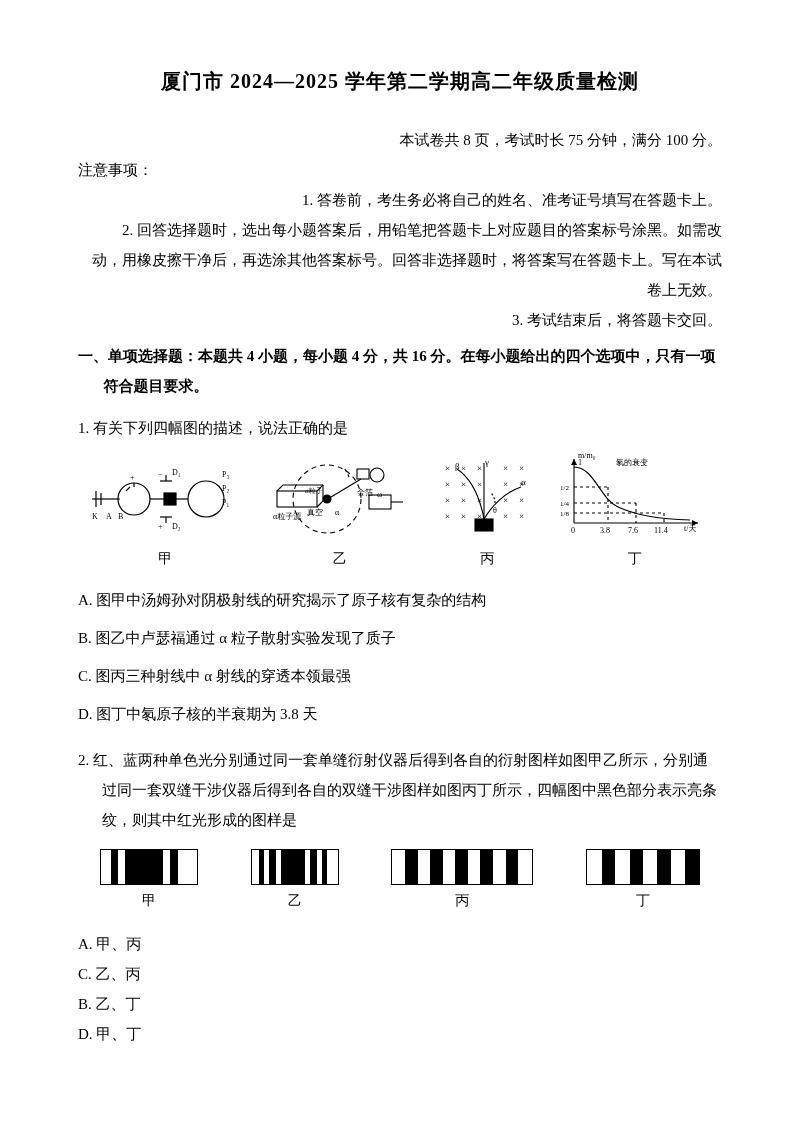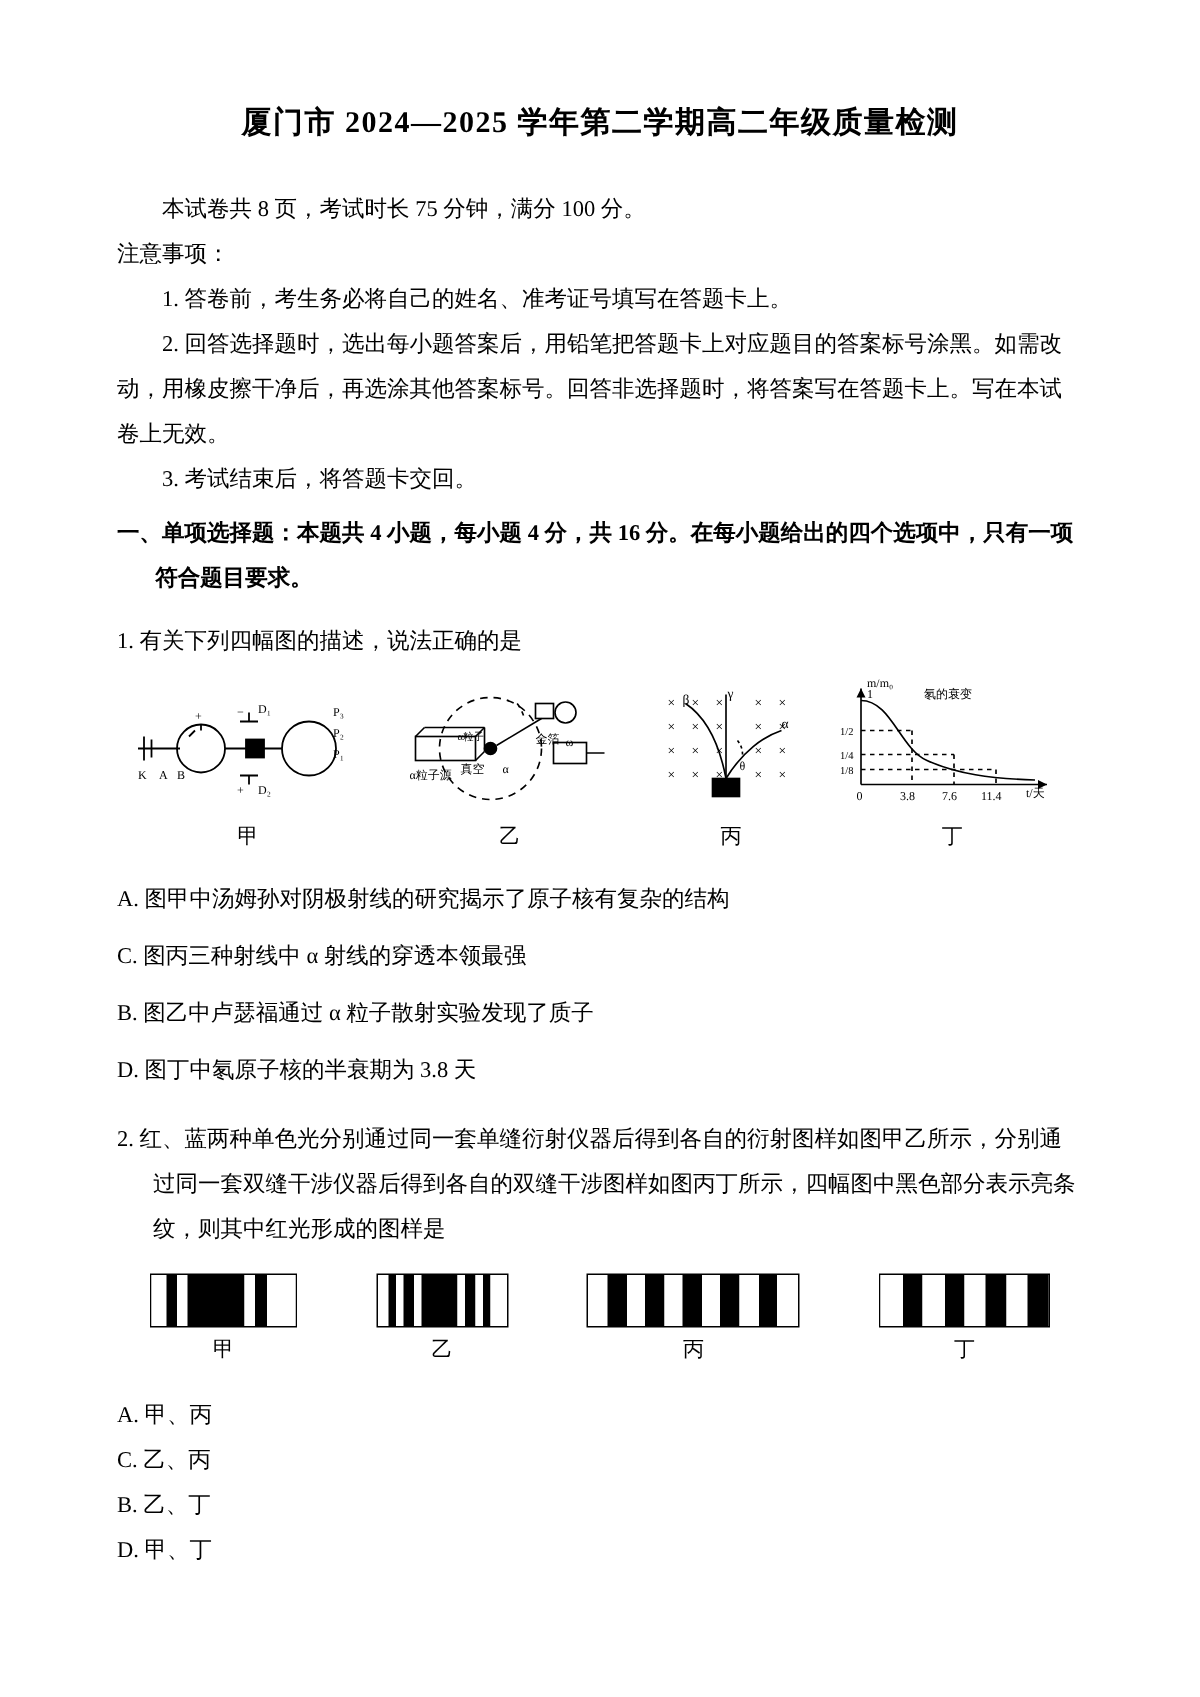--- a/index.html
+++ b/index.html
@@ -32,21 +32,21 @@
     font-size: 27px;
     font-weight: bold;
     letter-spacing: 6px;
     margin-top: 34px;
   }
   .body-wrap {
     margin: 0 78px 0 78px;
     font-size: 15px;
     line-height: 2.0;
   }
-  .indent2 { text-indent: 2em; }
+  .indent2 { text-indent: 2em; text-align: right; }
   .p { margin: 0; }
   .mt-big { margin-top: 30px; }
   .mt-sm { margin-top: 6px; }
   .bold { font-weight: bold; }
   .qline { margin-top: 12px; font-family: Liberation Serif, serif; }
   .hang {
     padding-left: 1.6em;
     text-indent: -1.6em;
   }
   .hang2 {
@@ -228,22 +228,22 @@
     </div>
 
     <div class="figrow" style="margin-top:0">
       <div class="fig-cap" style="width:150px">甲</div>
       <div class="fig-cap" style="width:150px">乙</div>
       <div class="fig-cap" style="width:96px">丙</div>
       <div class="fig-cap" style="width:150px">丁</div>
     </div>
 
     <p class="p opt" style="margin-top:12px">A. 图甲中汤姆孙对阴极射线的研究揭示了原子核有复杂的结构</p>
+    <p class="p opt">B. 图乙中卢瑟福通过 α 粒子散射实验发现了质子</p>
     <p class="p opt">C. 图丙三种射线中 α 射线的穿透本领最强</p>
-    <p class="p opt">B. 图乙中卢瑟福通过 α 粒子散射实验发现了质子</p>
     <p class="p opt">D. 图丁中氡原子核的半衰期为 3.8 天</p>
 
     <p class="p hang qline" style="margin-top:16px">2. 红、蓝两种单色光分别通过同一套单缝衍射仪器后得到各自的衍射图样如图甲乙所示，分别通过同一套双缝干涉仪器后得到各自的双缝干涉图样如图丙丁所示，四幅图中黑色部分表示亮条纹，则其中红光形成的图样是</p>
 
     <div class="patterns">
       <div class="pat-item">
         <div class="stripes" style="width:96px">
           <i style="background:#fff;width:10%"></i>
             <i style="background:#000;width:8%"></i>
             <i style="background:#fff;width:7%"></i>

